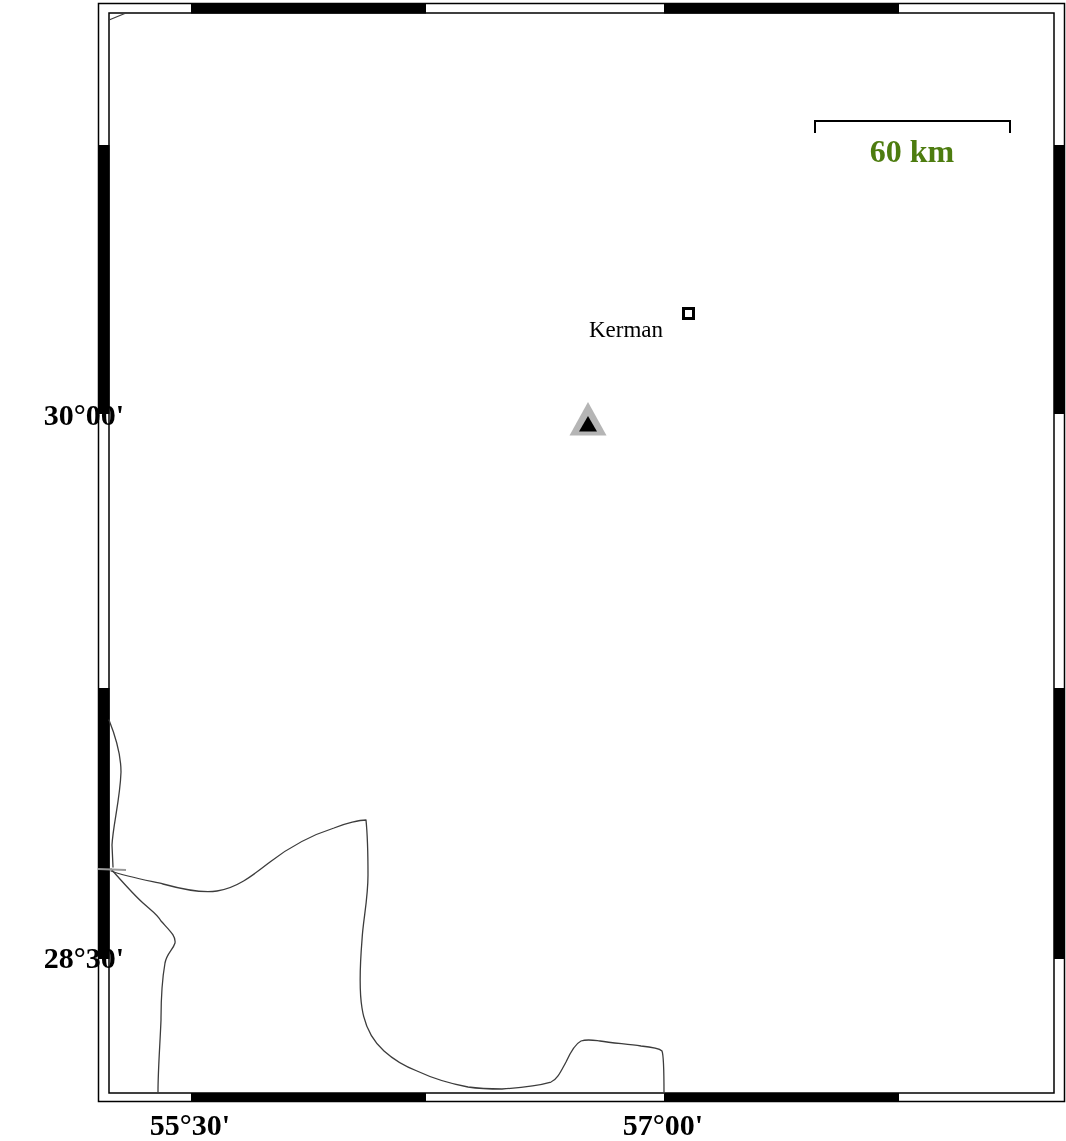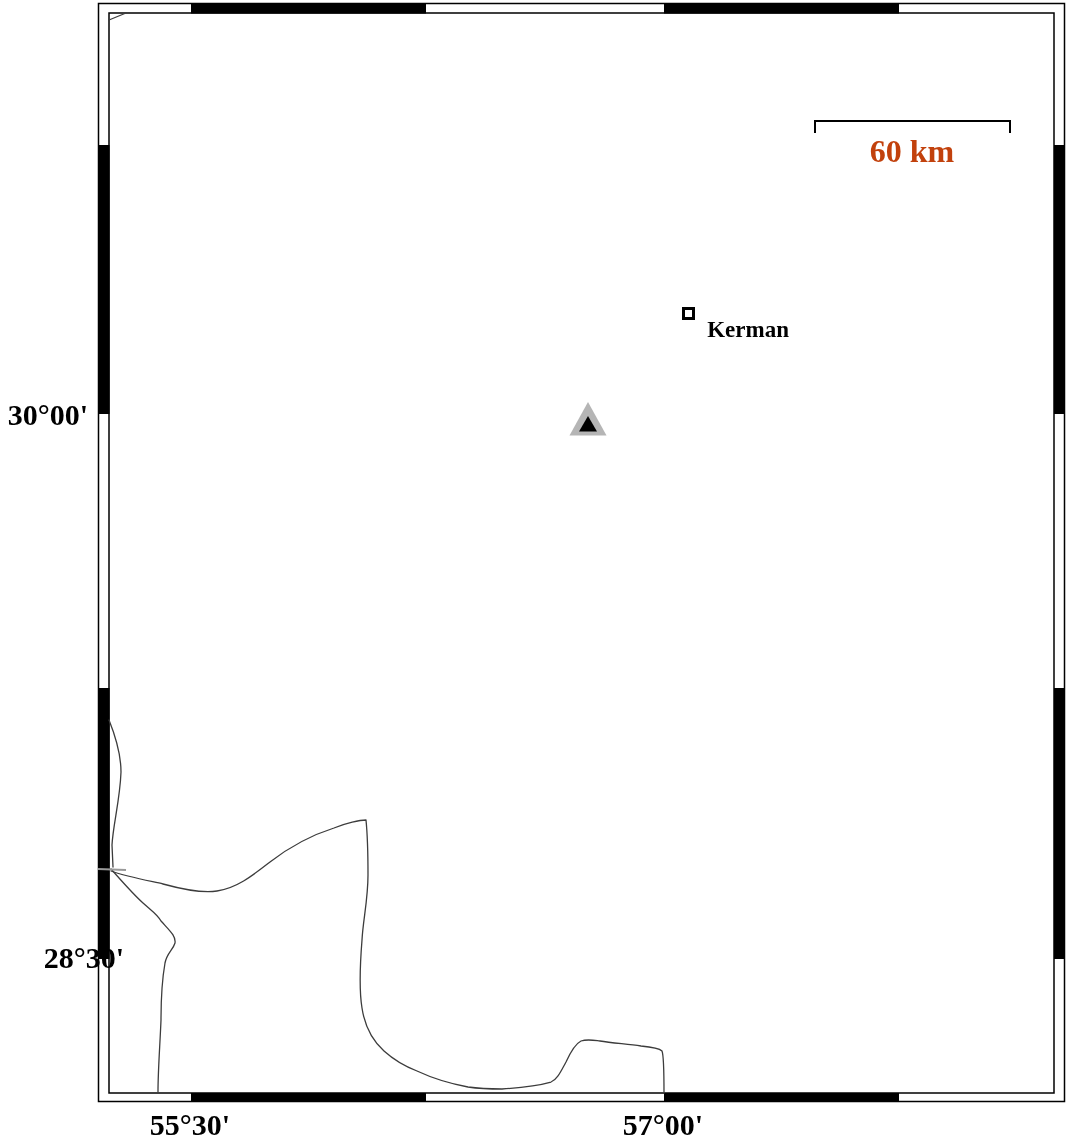--- a/index.html
+++ b/index.html
@@ -40,30 +40,30 @@
   }
   .scalebar-label {
     position: absolute;
     left: 812px;
     top: 134px;
     width: 200px;
     text-align: center;
     font-weight: bold;
     font-size: 32px;
     line-height: 34px;
-    color: #c2410c;
+    color: #4d7c0f;
     white-space: nowrap;
   }
   .city-label {
     position: absolute;
     left: 589px;
     top: 317px;
     width: 200px;
-    text-align: right;
-    font-weight: bold;
+    text-align: left;
+    font-weight: normal;
     font-size: 23px;
     line-height: 25px;
     color: #000000;
     white-space: nowrap;
   }
 </style>
 </head>
 <body>
 
 <div id="stage">
@@ -110,21 +110,21 @@
     <path d="M 815,133 L 815,121 L 1010,121 L 1010,133" fill="none" stroke="#000000" stroke-width="2"></path>
 
     <rect x="683.5" y="308.5" width="10" height="10" fill="#ffffff" stroke="#000000" stroke-width="3"></rect>
 
     <g>
       <polygon points="588,402 569.5,435.5 606.5,435.5" fill="#b5b5b5"></polygon>
       <polygon points="588,416 579,431.5 597,431.5" fill="#000000"></polygon>
     </g>
   </svg>
 
-  <div class="coord-label lat-label" style="top:397px;">30°00'</div>
+  <div class="coord-label lat-label" style="top:397px;padding-left:36px;">30°00'</div>
   <div class="coord-label lat-label" style="top:940px;padding-left:36px;">28°30'</div>
 
   <div class="coord-label lon-label" style="left:110px; top:1107px;">55°30'</div>
   <div class="coord-label lon-label" style="left:583px; top:1107px;">57°00'</div>
 
   <div class="scalebar-label">60 km</div>
 
   <div class="city-label">Kerman</div>
 
 </div>

